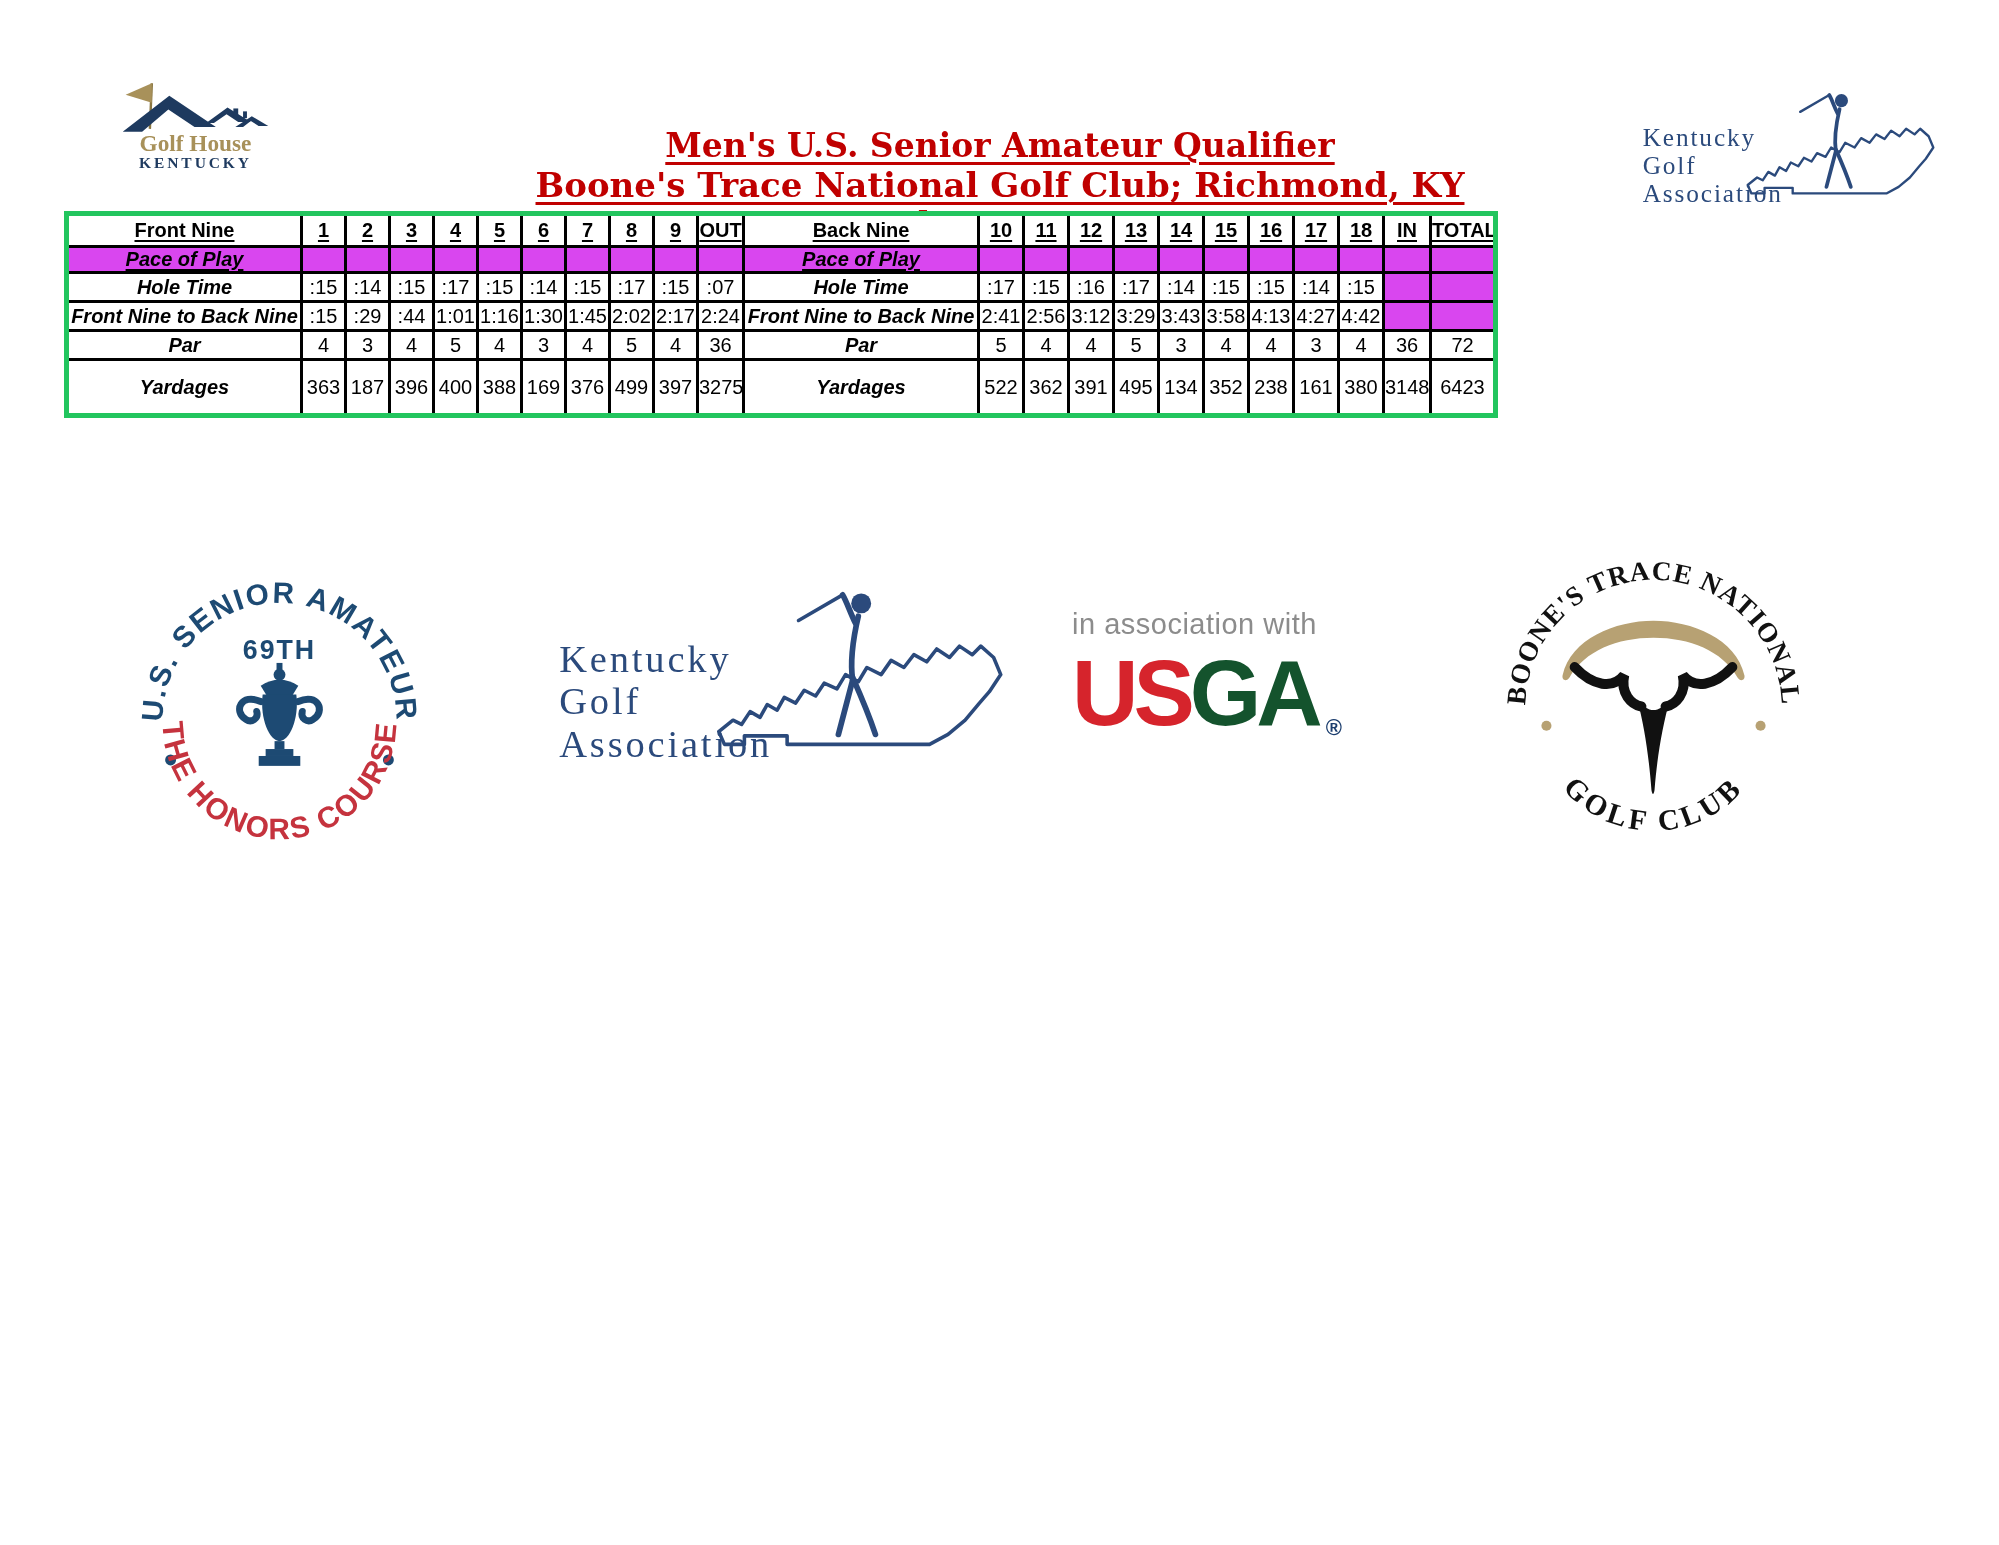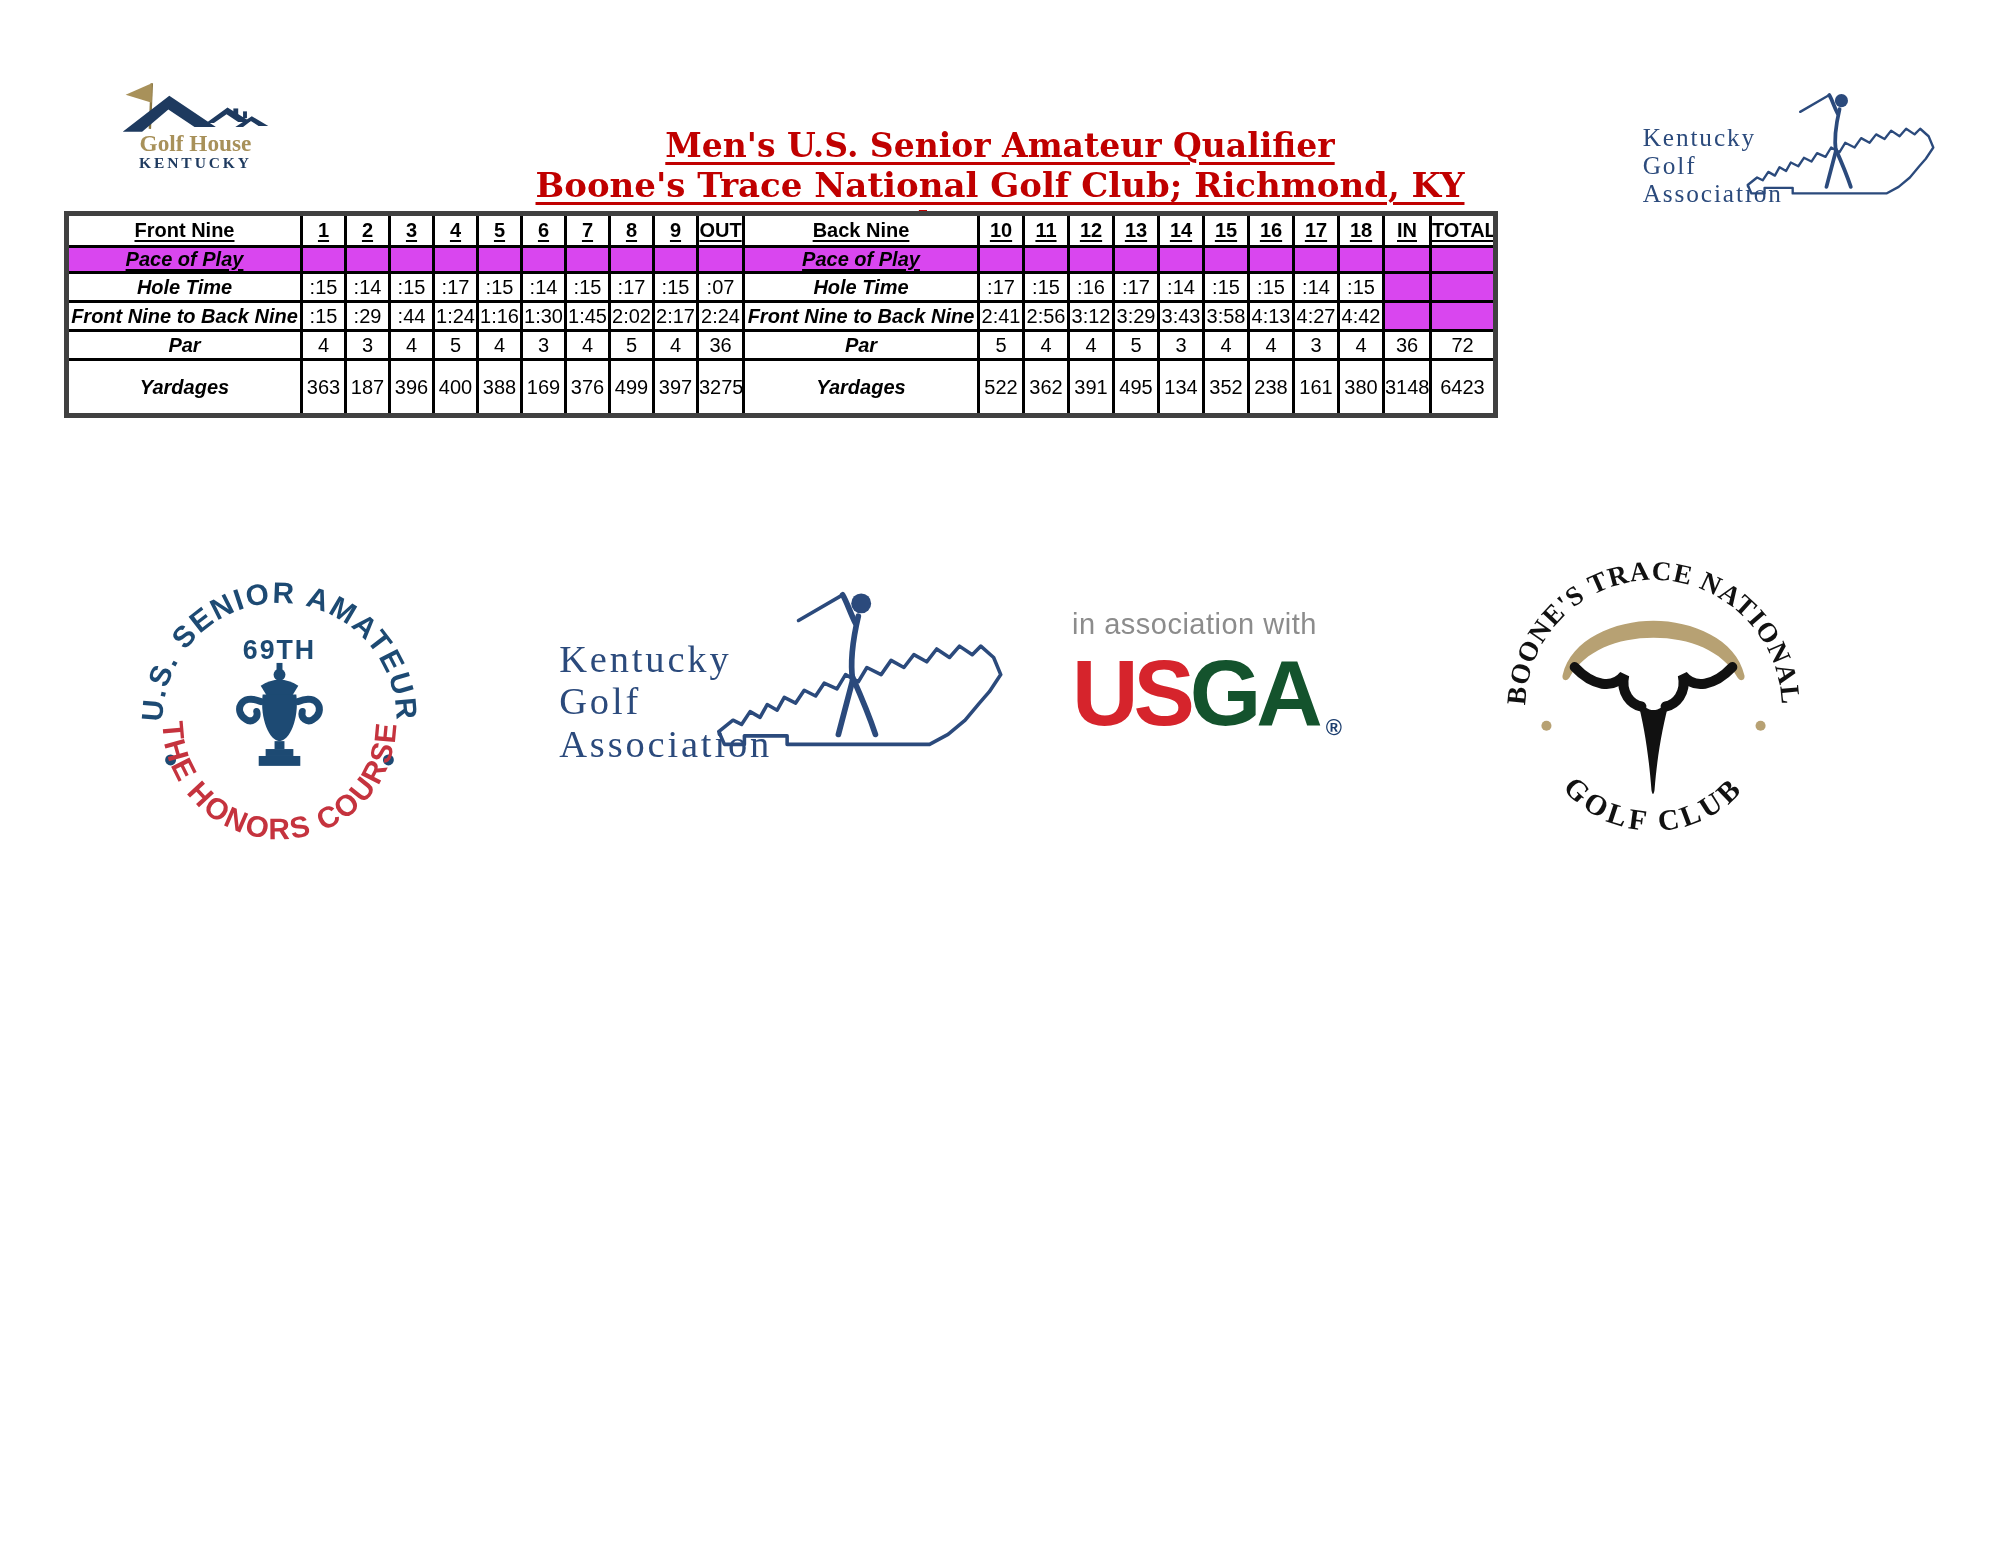--- a/index.html
+++ b/index.html
@@ -10,21 +10,21 @@
   .title{position:absolute;left:400px;top:82px;width:1200px;text-align:center;
          font-family:"DejaVu Serif", serif;font-weight:bold;color:#C00000;margin-top:44px;}
   .title div{text-decoration:underline;text-decoration-thickness:2.5px;text-underline-offset:5px;}
   .t1{font-size:33px;line-height:39px;}
   .t2{font-size:34px;line-height:40px;}
   .t3{font-size:33px;line-height:39px;}
 
   
   table.pace{position:absolute;left:64px;top:211px;width:1429px;
              border-collapse:collapse;table-layout:fixed;background:#fff;
-             border:5px solid #404040;}
+             border:5px solid #22c55e;}
   table.pace td{border:3px solid #000;text-align:center;vertical-align:middle;
                 padding:0;font-size:20px;color:#000;white-space:nowrap;overflow:hidden;}
   .r-hdr td{height:29px;font-weight:bold;font-size:20px;text-decoration:underline;
             text-decoration-thickness:2px;text-underline-offset:3px;}
   .r-pace td{height:23px;}
   .r-pace .plbl{font-weight:bold;font-style:italic;font-size:20px;
                 text-decoration:underline;text-decoration-thickness:2px;text-underline-offset:3px;}
   .r-time td,.r-split td,.r-par td{height:26px;}
   .r-yard td{height:52px;}
   td.lbl{font-weight:bold;font-style:italic;font-size:19px;}
@@ -170,21 +170,21 @@
       <td class="val">:14</td>
       <td class="val">:15</td>
       <td class="blue"></td>
       <td class="blue"></td>
     </tr>
     <tr class="r-split">
       <td class="lbl">Front Nine to Back Nine</td>
       <td class="val">:15</td>
       <td class="val">:29</td>
       <td class="val">:44</td>
-      <td class="val">1:24</td>
+      <td class="val">1:01</td>
       <td class="val">1:16</td>
       <td class="val">1:30</td>
       <td class="val">1:45</td>
       <td class="val">2:02</td>
       <td class="val">2:17</td>
       <td class="val">2:24</td>
       <td class="lbl">Front Nine to Back Nine</td>
       <td class="val">2:41</td>
       <td class="val">2:56</td>
       <td class="val">3:12</td>

